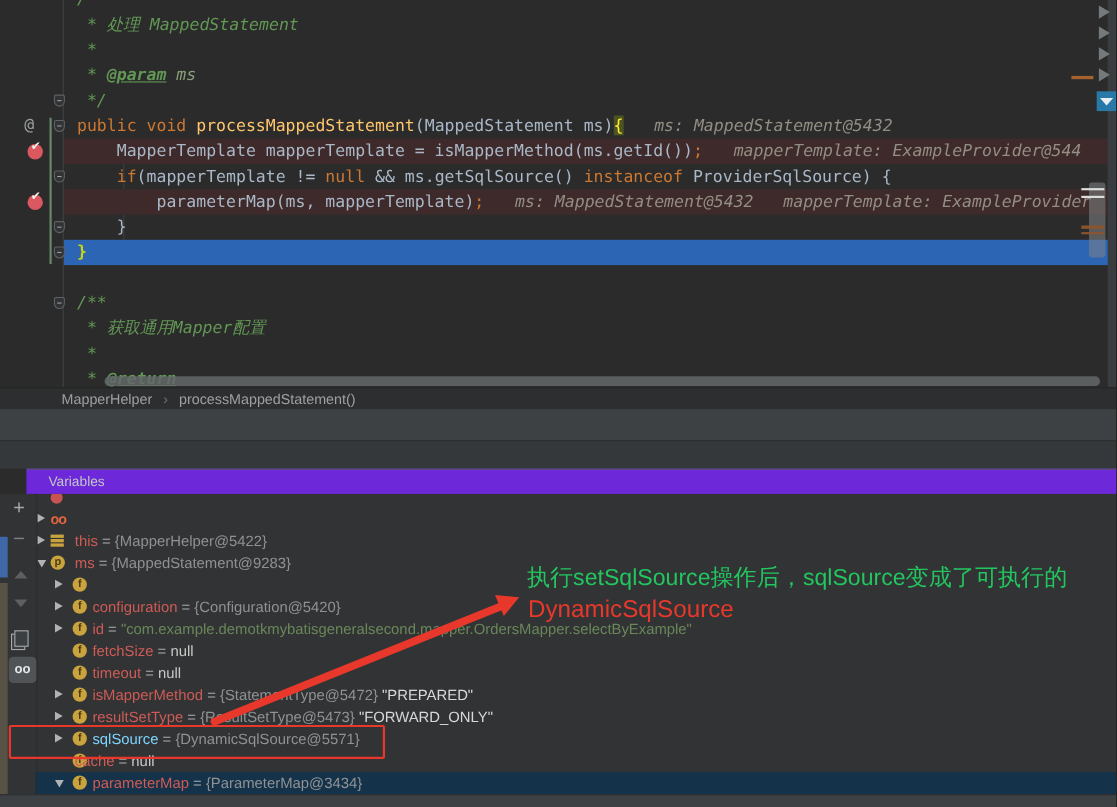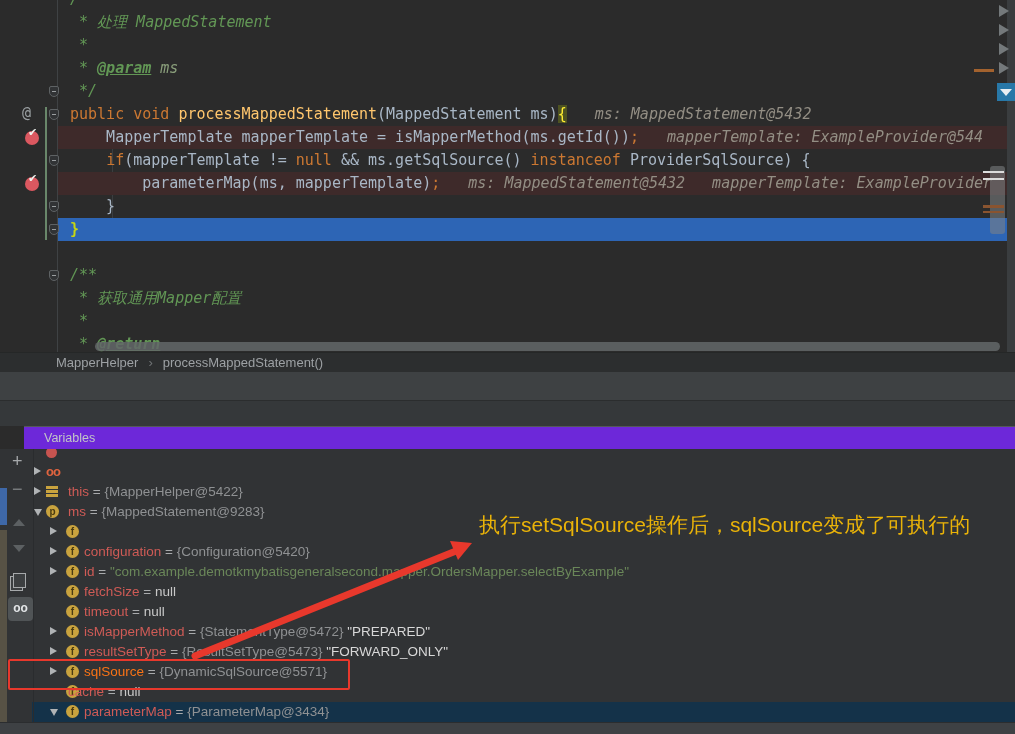--- a/index.html
+++ b/index.html
@@ -72,32 +72,32 @@
   .ar.r{border-top:4.5px solid transparent;border-bottom:4.5px solid transparent;border-left:7px solid #b0b3b5;}
   .ar.d{border-left:4.5px solid transparent;border-right:4.5px solid transparent;border-top:7px solid #b0b3b5;top:7px;}
   .ic-circ{position:absolute;top:3px;width:13px;height:13px;border-radius:50%;background:#c9a33e;
            color:#4a3b12;font-size:10px;font-weight:bold;text-align:center;line-height:13px;}
   .ic-watch{position:absolute;top:0;color:#e0643f;font-weight:bold;font-size:13px;letter-spacing:-1px;}
   .ic-watcherr{position:absolute;top:5px;width:11px;height:11px;border-radius:50%;background:#c75450;}
   .ic-this{position:absolute;top:4px;width:12px;height:2.5px;background:#c9a33e;
            box-shadow:0 4px 0 0 #c9a33e,0 8px 0 0 #c9a33e;}
   .vtxt{position:absolute;top:0;}
   .vn{color:#cf5b56;}
-  .vn-chg{color:#f97316;}
+  .vn-chg{color:#7dd3fc;}
   .vn-err{color:#b25955;}
   .veq{color:#a9abad;}
   .v-ref{color:#8f9193;}
   .v-str{color:#6a8759;}
   .v-enum{color:#d8d8d8;}
   .v-pv{color:#c8c8c8;}
   .v-err{color:#b25955;}
   
   .ann-box{position:absolute;left:8px;top:210px;width:338px;height:27px;border:2.5px solid #e8382c;border-radius:2px;z-index:3;}
   .ann-svg{position:absolute;left:0;top:0;z-index:4;pointer-events:none;}
-  .ann-t1{position:absolute;left:479px;top:62px;font-size:21px;color:#eab308;z-index:4;white-space:pre;text-align:center;}
+  .ann-t1{position:absolute;left:479px;top:62px;font-size:21px;color:#22c55e;z-index:4;white-space:pre;text-align:center;}
   .ann-t2{position:absolute;left:480px;top:92px;font-size:22px;color:#e8382c;z-index:4;white-space:pre;}
 </style>
 </head>
 <body>
 
 <div class="app">
 
   <div class="editor">
     <div class="gutter-sep"></div>
     <div class="change-bar"></div>
@@ -188,16 +188,17 @@
     <div class="tb tb-down"></div>
     <div class="tb tb-copy"></div>
     <div class="tb tb-oo">oo</div>
 
     <div class="ann-box"></div>
     <svg class="ann-svg" width="1015" height="273">
       <line x1="195" y1="207" x2="456" y2="102" stroke="#e8382c" stroke-width="7" stroke-linecap="round"></line>
       <polygon points="472,94 458,111 450,92" fill="#e8382c"></polygon>
     </svg>
     <div class="ann-t1">执行setSqlSource操作后，sqlSource变成了可执行的</div>
+    <div class="ann-t2">DynamicSqlSource</div>
   </div>
 
   <div class="vars-bottom"></div>
 </div>
 
 </body></html>

